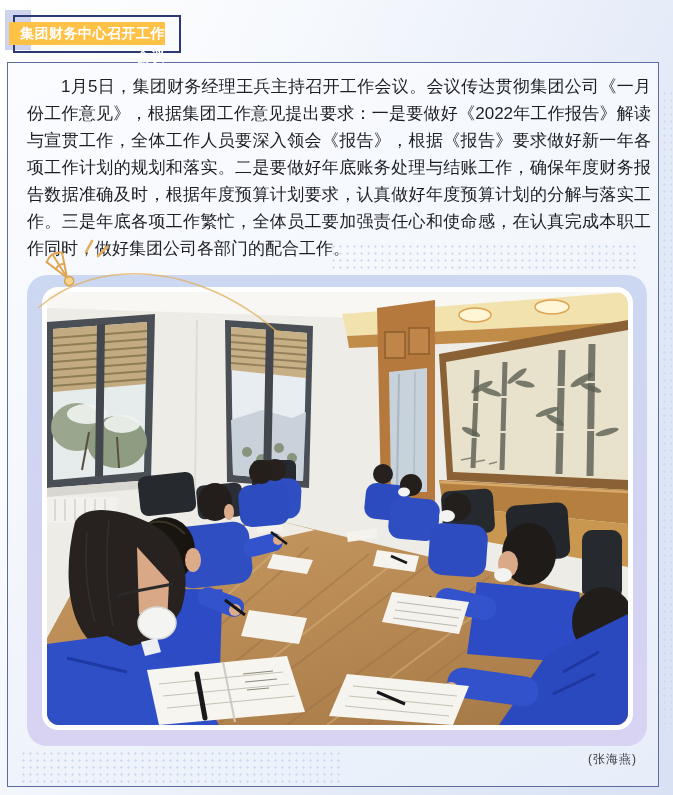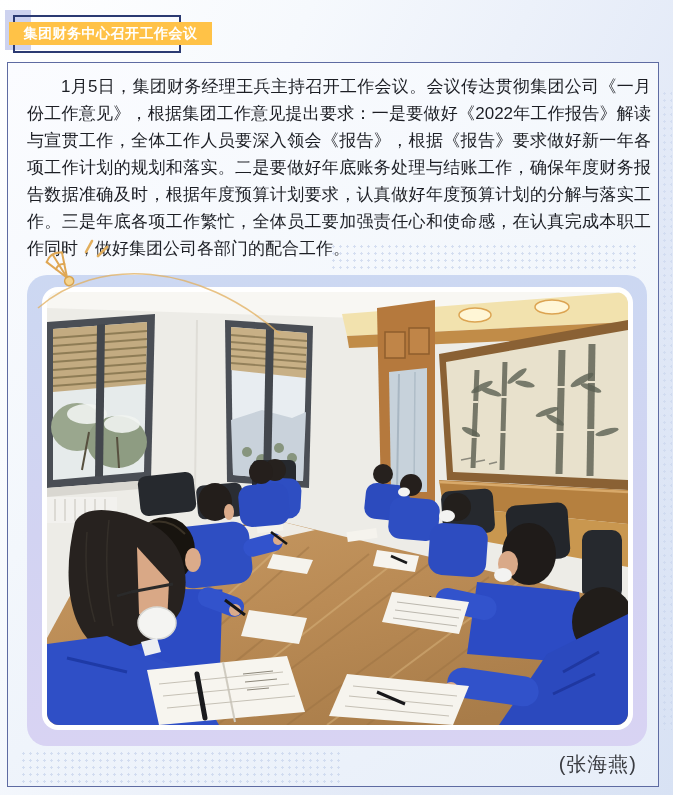--- a/index.html
+++ b/index.html
@@ -22,43 +22,43 @@
     position:absolute;opacity:.65;pointer-events:none;
     background-image:radial-gradient(#c3d0ea 1px,transparent 1.3px);
     background-size:7px 7px;
   }
   .dots-top-right{left:330px;top:243px;width:310px;height:30px;}
   .dots-bottom-left{left:20px;top:750px;width:320px;height:34px;}
   .dots-right{left:661px;top:90px;width:11px;height:640px;opacity:.5;}
   .title-accent-square{position:absolute;left:5px;top:10px;width:26px;height:40px;background:var(--accent-square);}
   .title-outline{position:absolute;left:13px;top:15px;width:164px;height:34px;border:2px solid var(--title-outline);background:transparent;}
   .title-banner{
-    position:absolute;left:9px;top:22px;width:203px;height:23px;
+    position:absolute;left:9px;top:22px;width:156px;height:23px;
     background:var(--title-bg);color:var(--title-text);
-    font-size:14px;line-height:23px;font-weight:bold;text-align:center;letter-spacing:.5px;
+    font-size:14px;line-height:23px;font-weight:bold;text-align:right;letter-spacing:.5px;
   }
   .article-paragraph{
     position:absolute;left:27px;top:73px;width:624px;
     font-size:17px;line-height:27px;color:#1c1e24;
     text-align:justify;text-indent:2em;
   }
   .decor{position:absolute;left:28px;top:238px;width:300px;height:104px;z-index:5;pointer-events:none;}
   .photo-mat{
     position:absolute;left:27px;top:275px;width:620px;height:471px;border-radius:20px;
     background:linear-gradient(180deg,var(--photo-mat-top) 0%,#d2d3f2 55%,var(--photo-mat-bottom) 100%);
     z-index:2;
   }
   .photo-frame{
     position:absolute;left:15px;top:12px;width:581px;height:433px;
     background:#ffffff;border-radius:16px;padding:5px;box-sizing:content-box;
   }
   .photo-frame svg{display:block;border-radius:12px;}
   .attribution{
     position:absolute;right:36px;top:751px;z-index:3;
-    font-size:20px;color:#3b3d42;letter-spacing:1px;
+    font-size:12px;color:#3b3d42;letter-spacing:1px;
   }
 </style>
 </head>
 <body>
 
 <div class="content-box"></div>
 
 <div class="dots dots-top-right"></div>
 <div class="dots dots-bottom-left"></div>
 <div class="dots dots-right"></div>

